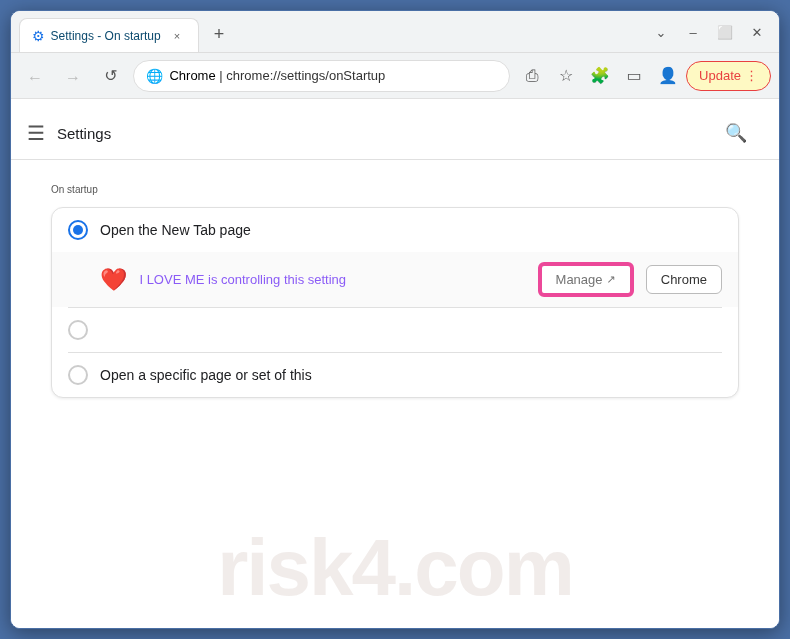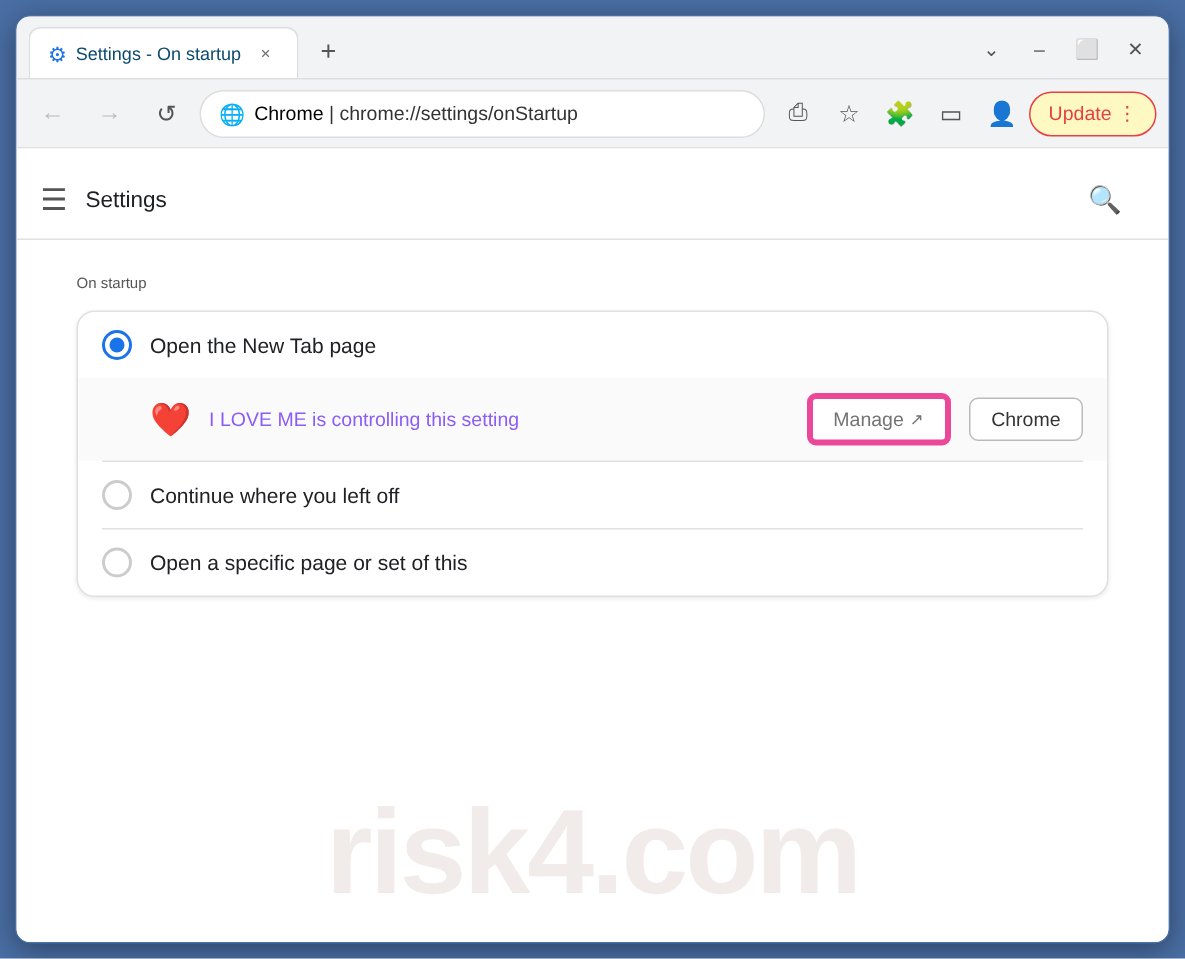--- a/index.html
+++ b/index.html
@@ -454,21 +454,20 @@
           </button>
           <button class="disable-btn">
             <span>Chrome</span>
           </button>
         </div>
 
         <div class="divider"></div>
 
         <div class="option-row">
           <div class="radio-outer"></div>
-          <span class="option-label">Continue where you left off</span>
         </div>
 
         <div class="divider"></div>
 
         <div class="option-row">
           <div class="radio-outer"></div>
           <span class="option-label">Open a specific page or set of this</span>
         </div>
 
       </div>

